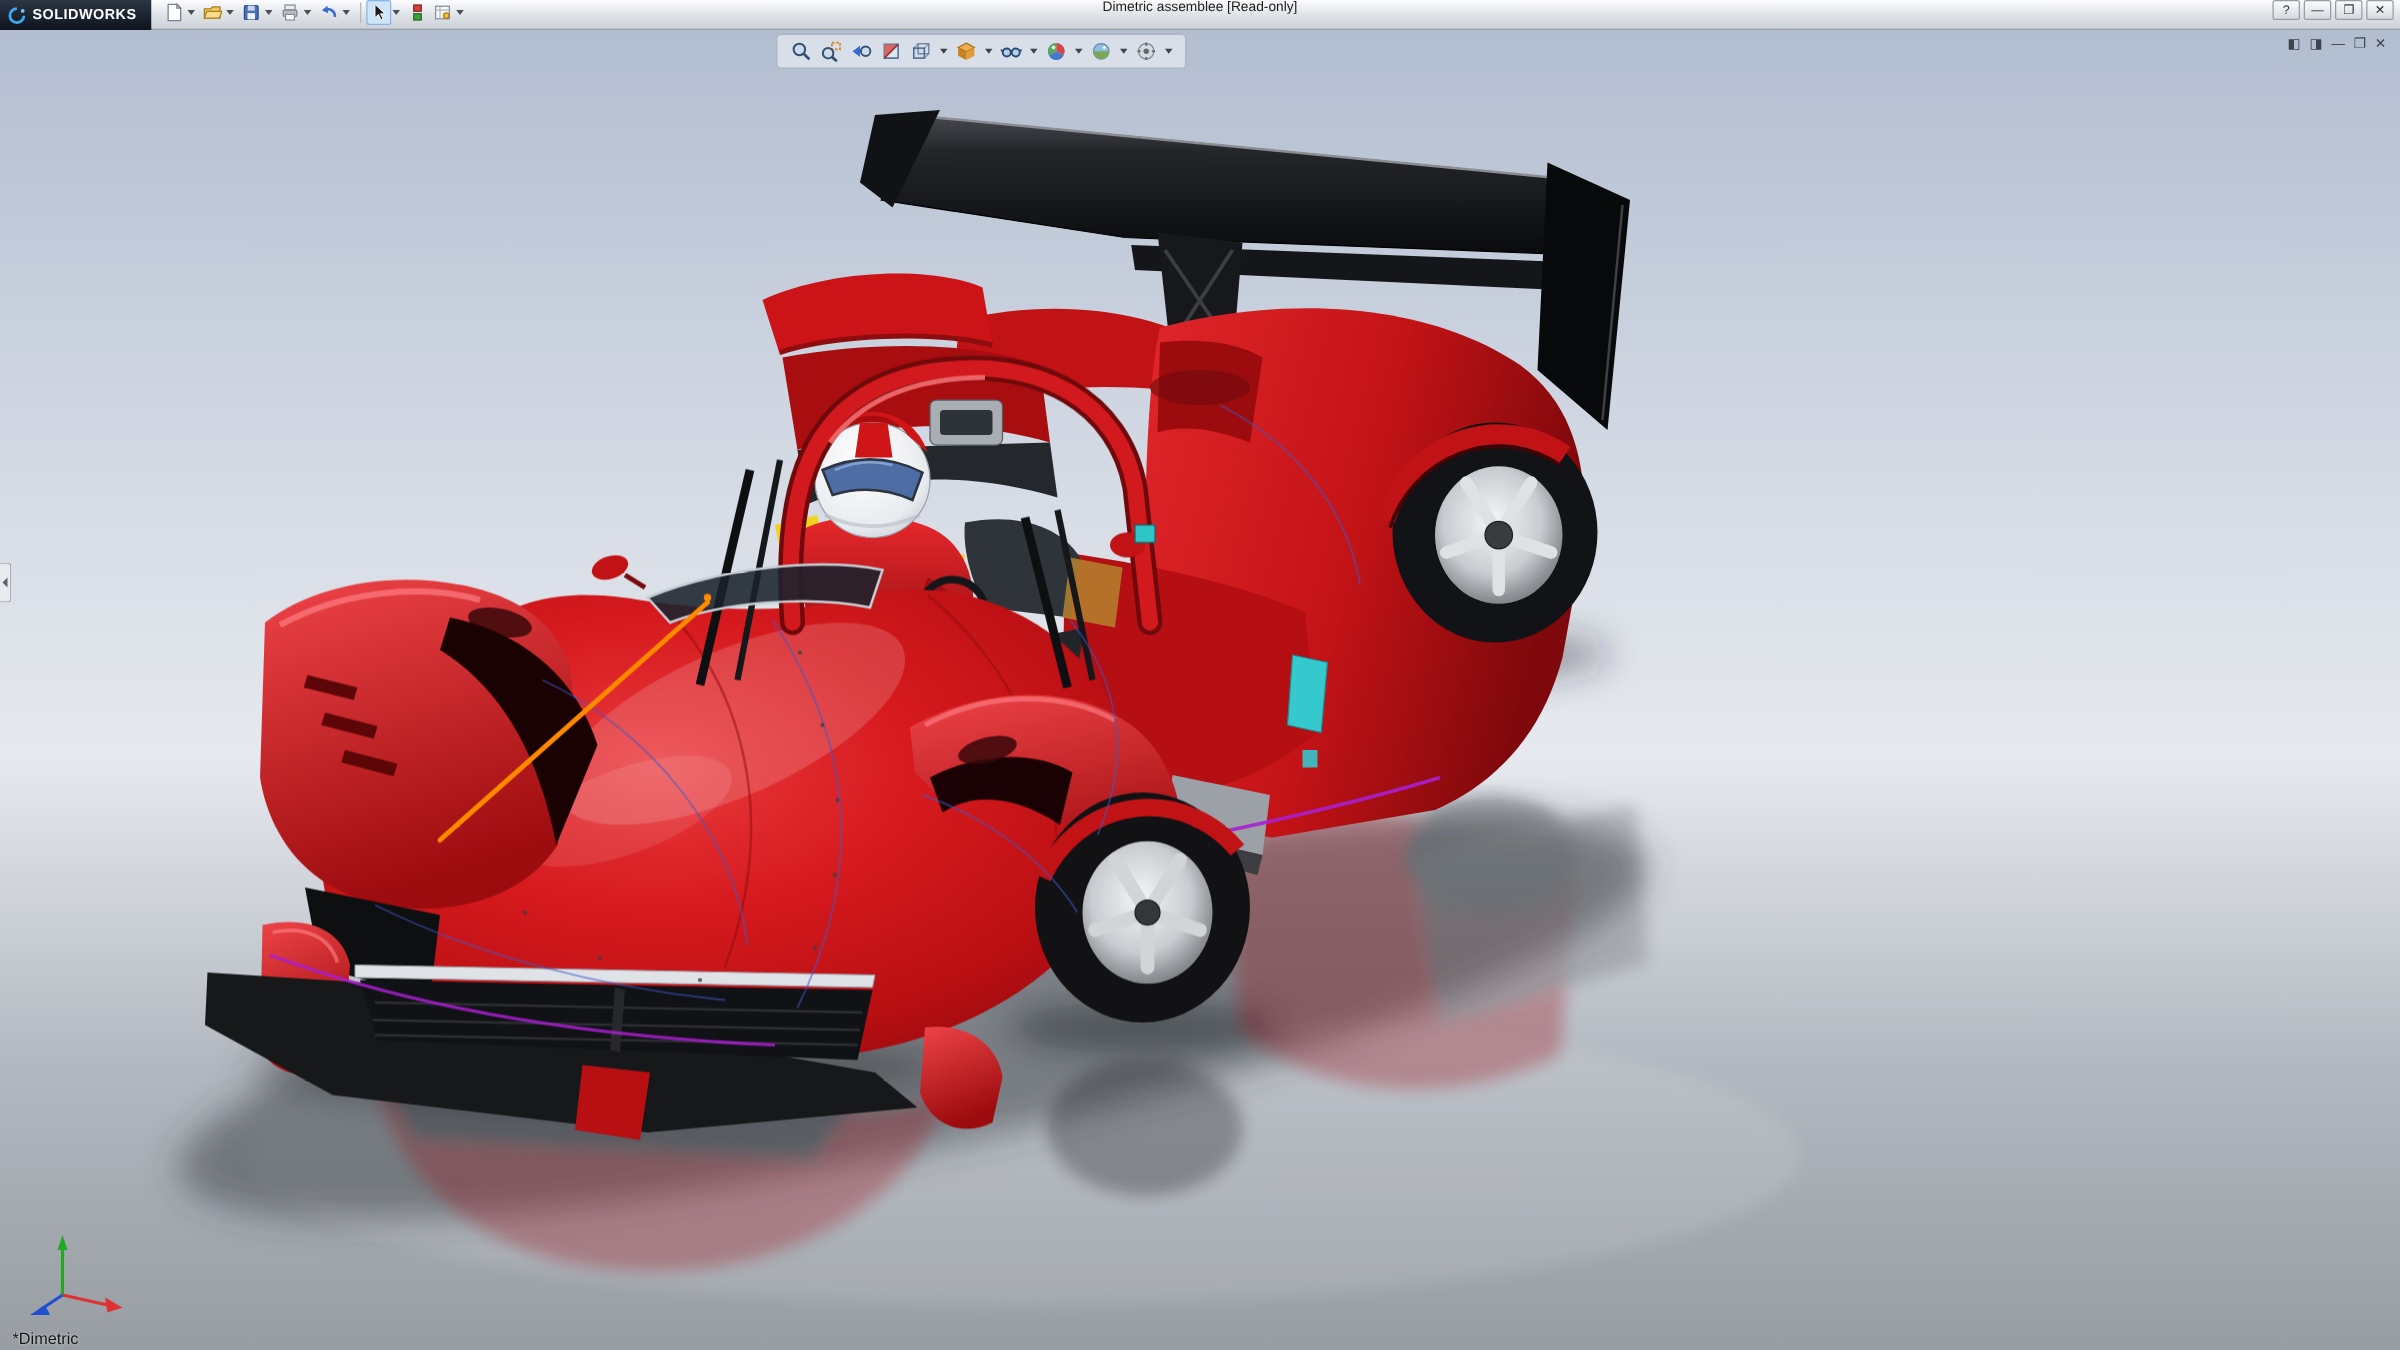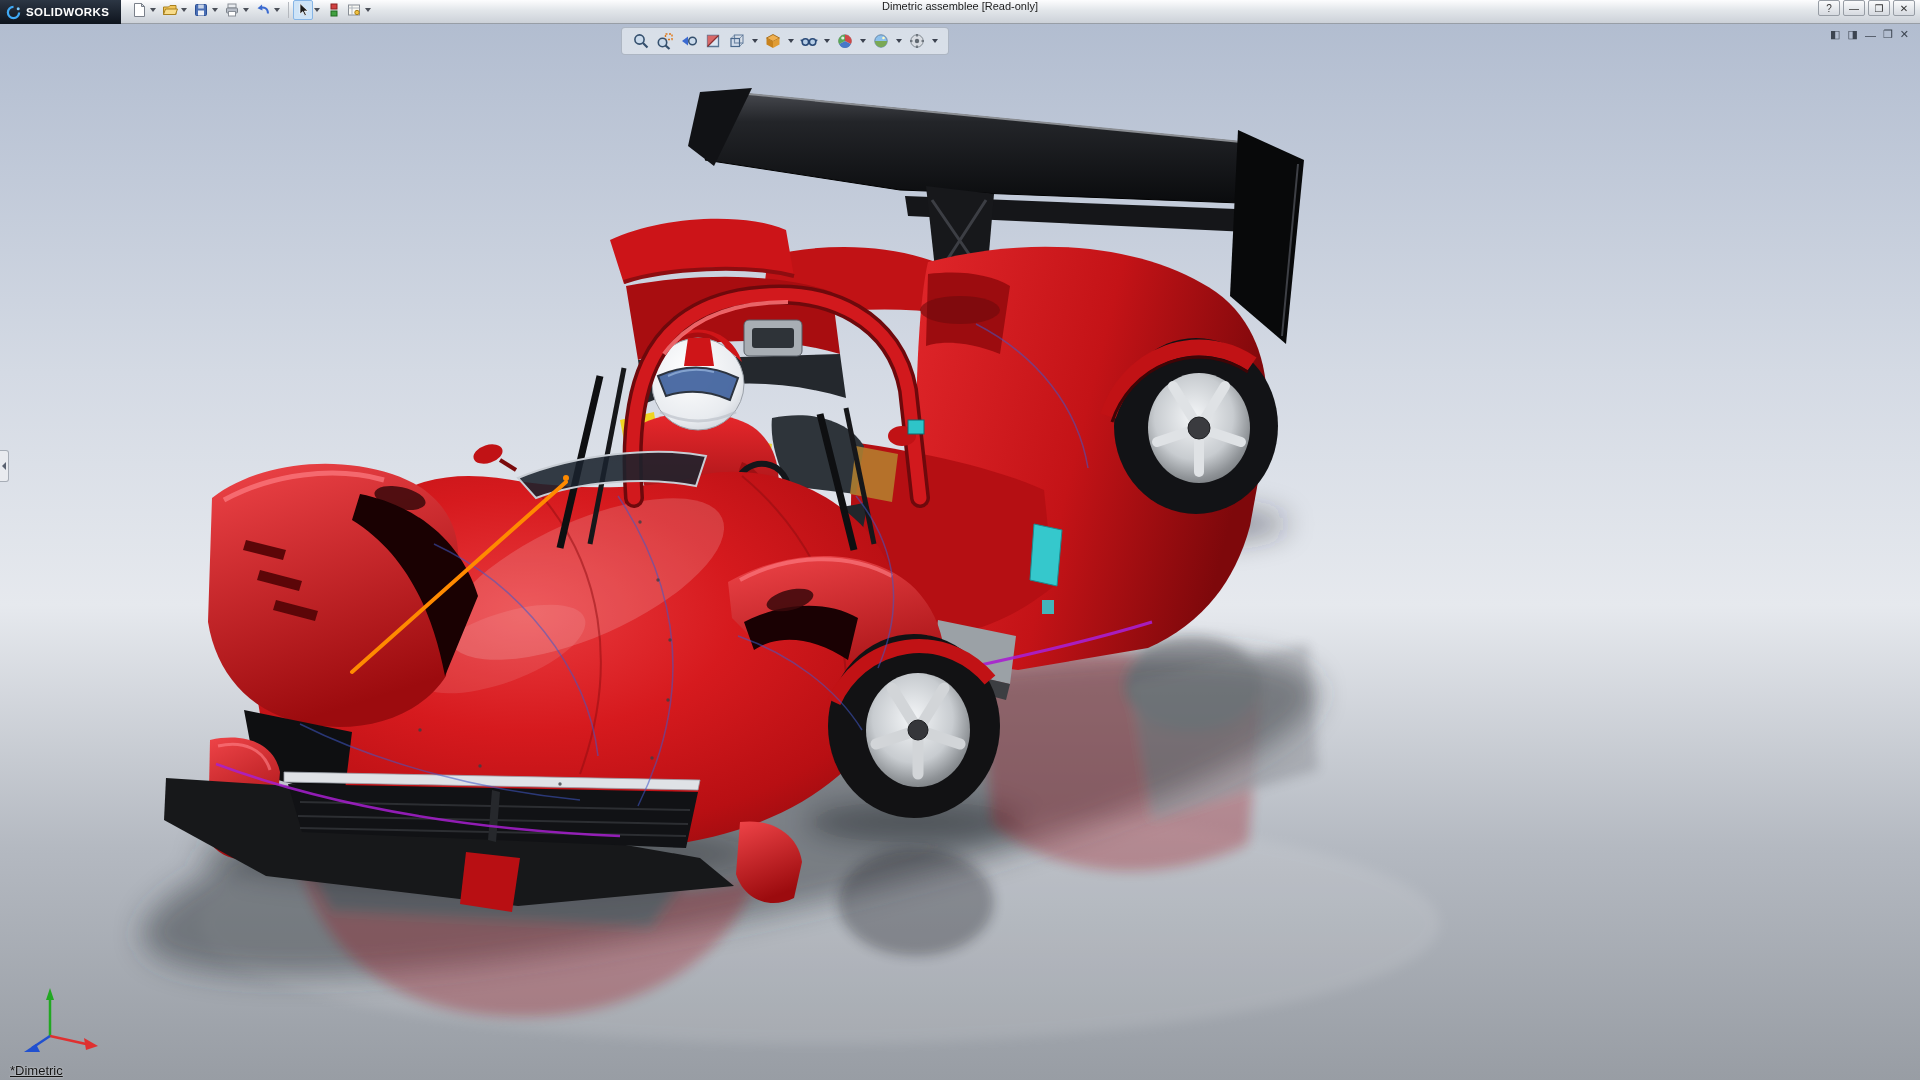--- a/index.html
+++ b/index.html
@@ -39,21 +39,21 @@
   .doc-controls { position:absolute; top:4px; right:10px; display:flex; gap:5px; align-items:center; }
   .dbtn { background:transparent; border:none; font-size:11px; color:#3c4450; padding:0 1px; }
 
   .collapse-tab { position:absolute; left:0; top:426px; width:9px; height:32px;
     background:#e9ebef; border:1px solid #a7adb6; border-left:none; border-radius:0 3px 3px 0;
     display:flex; align-items:center; justify-content:center; }
   .collapse-tab i { width:0; height:0; border-top:4px solid transparent; border-bottom:4px solid transparent;
     border-right:4px solid #5a6270; display:block; }
 
   .view-label { position:absolute; left:10px; bottom:2px; font-size:13px; color:#141414;
-    text-shadow:0 0 2px rgba(255,255,255,.7);text-decoration:underline; }
+    text-shadow:0 0 2px rgba(255,255,255,.7); }
   .triad { position:absolute; left:16px; bottom:26px; }
 </style>
 </head>
 <body>
 
 <div class="titlebar">
   <div class="brand">
     <svg width="15" height="15" viewBox="0 0 16 16">
       <path d="M8 2 a6 6 0 1 0 6 6" fill="none" stroke="#3fa9f5" stroke-width="2.4"></path>
       <circle cx="13" cy="4" r="1.6" fill="#7ec8f8"></circle>

